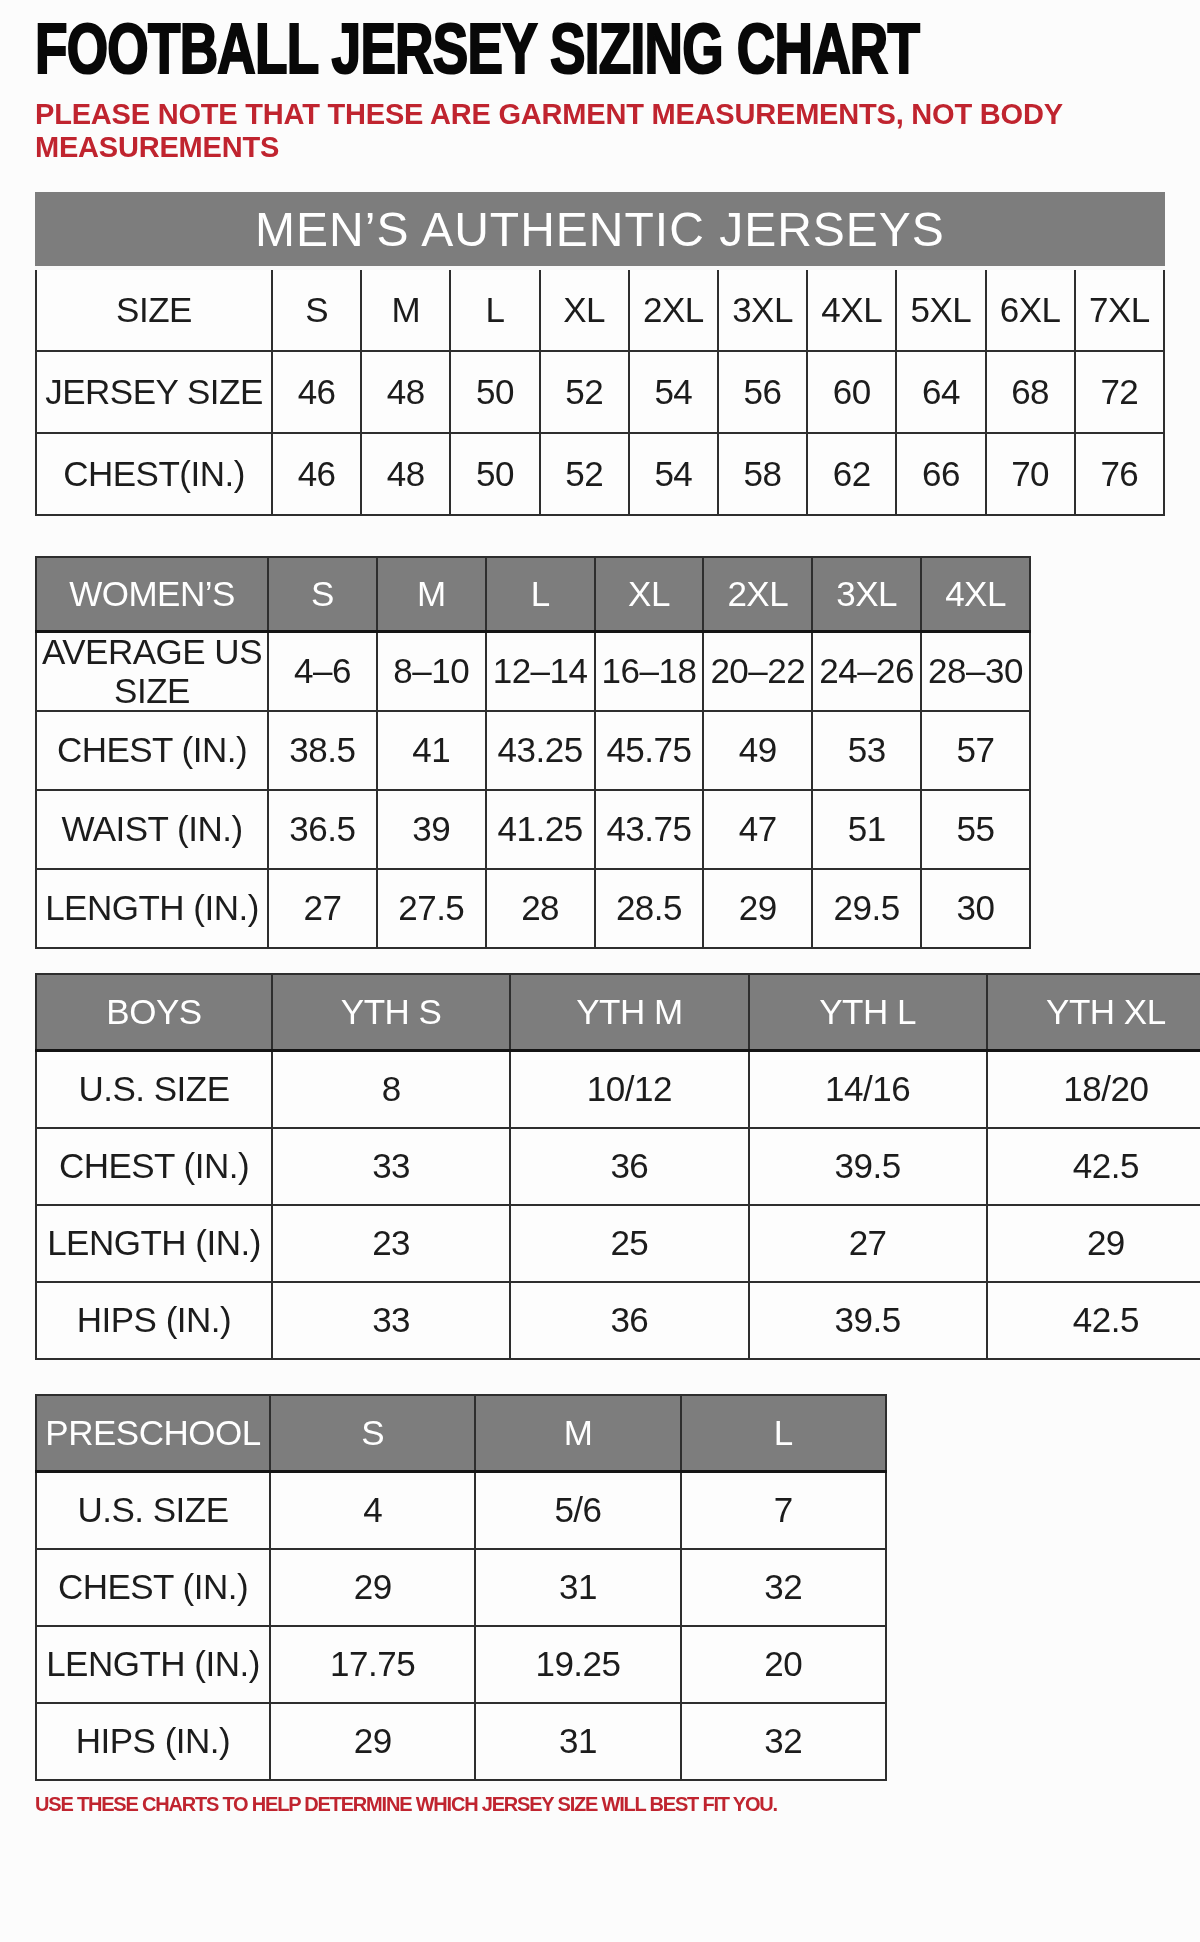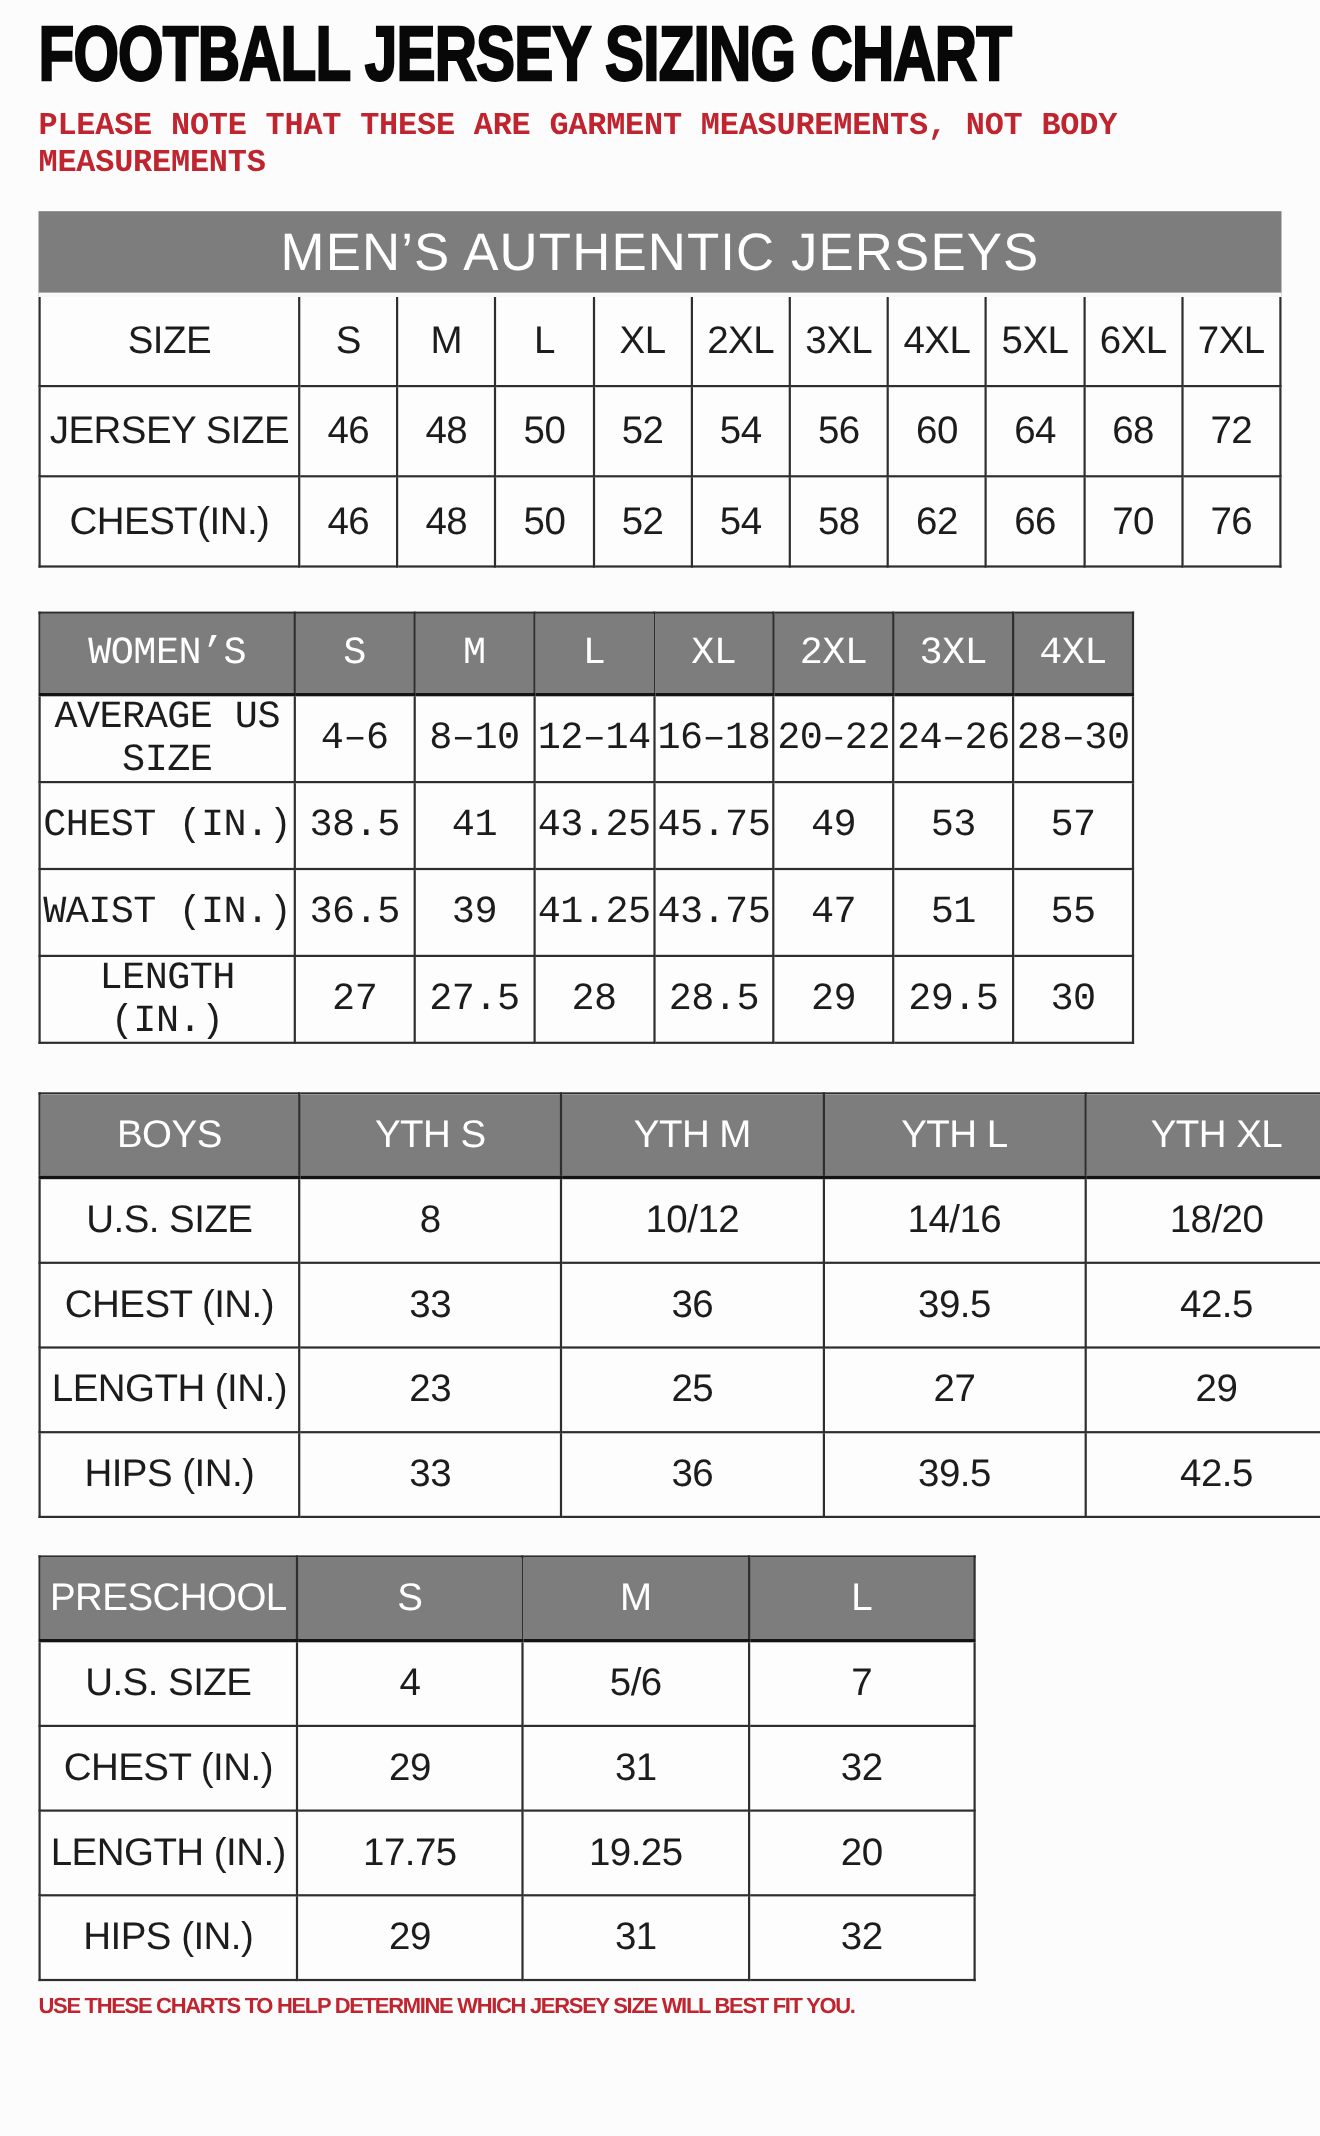--- a/index.html
+++ b/index.html
@@ -21,26 +21,26 @@
     margin:0 0 20px 0;
     font-size:70px;line-height:58px;font-weight:900;
     letter-spacing:-1px;color:#080808;
     transform:scaleX(0.76);transform-origin:left center;
     -webkit-text-stroke:2.2px #080808;
     white-space:nowrap;
   }
   .note{
     margin:0 0 28px 0;max-width:1125px;
     font-size:29px;line-height:33px;font-weight:700;
-    letter-spacing:-0.2px;color:var(--accent-red);font-family:Liberation Mono, monospace;
+    letter-spacing:-0.2px;color:var(--accent-red);
   }
 
   
   .table-section{margin:0 0 40px 0;}
-  .sec-womens{margin-bottom:44px;font-family:Liberation Mono, monospace;}
+  .sec-womens{margin-bottom:24px;}
   .sec-boys{margin-bottom:34px;}
   .sec-preschool{margin-bottom:12px;}
 
   .banner{
     width:1130px;height:78px;box-sizing:border-box;
     background:var(--header-gray);
     border-bottom:4px solid #f8f8f8;
     display:flex;align-items:center;justify-content:center;
     color:#fff;font-size:48px;letter-spacing:1px;font-weight:400;
   }

